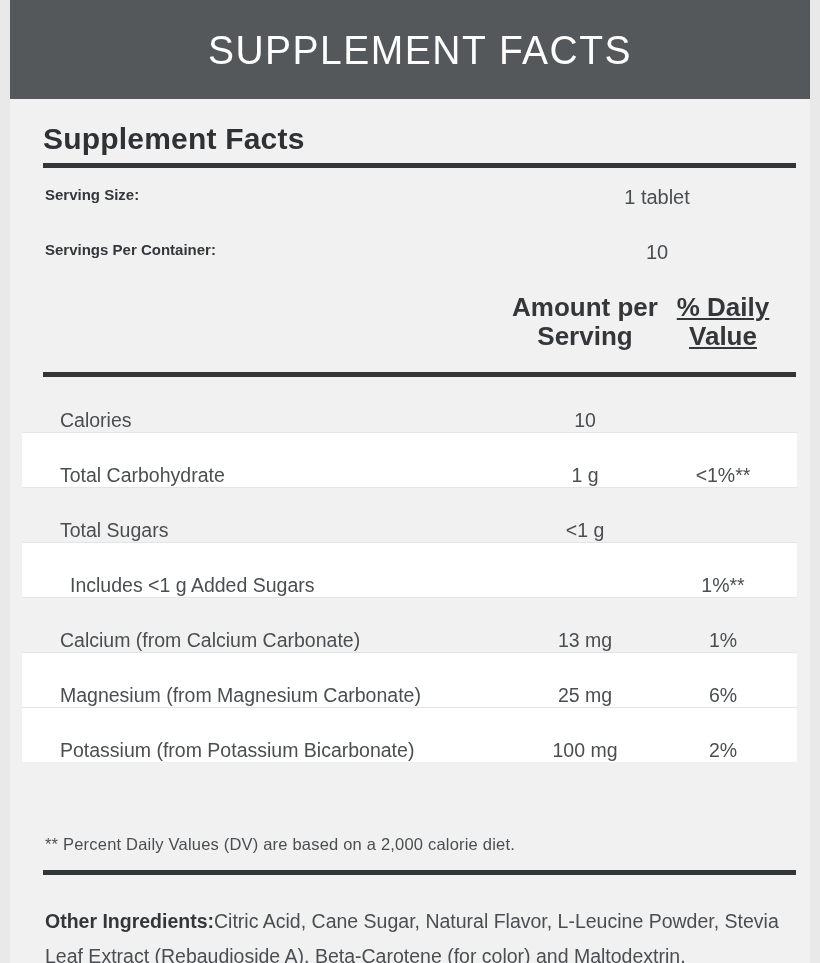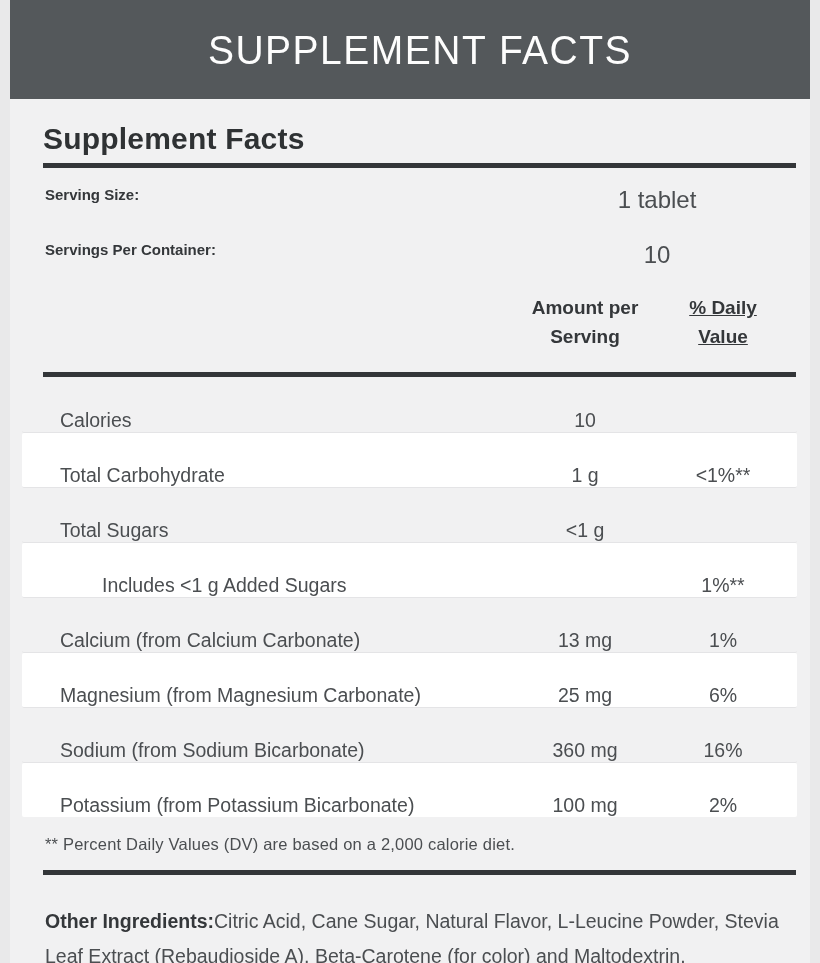--- a/index.html
+++ b/index.html
@@ -75,31 +75,31 @@
     position:absolute;
     left:35px;
     font-size:15px;
     font-weight:700;
     color:var(--label-text);
   }
   .serving-value{
     position:absolute;
     left:647px;
     transform:translateX(-50%);
-    font-size:24px;
+    font-size:20px;
     font-weight:400;
     color:var(--body-text);
     white-space:nowrap;
   }
   
   .col-head{
     position:absolute;
     top:293px;
     text-align:center;
-    font-size:19px;
+    font-size:26px;
     font-weight:700;
     color:var(--label-text);
     line-height:29px;
   }
   .col-head.amount{left:495px;width:160px;}
   .col-head.dv{left:663px;width:100px;text-decoration:underline;}
   
   .rows{
     position:absolute;
     left:12px; top:378px;
@@ -115,21 +115,21 @@
     font-size:19.5px;
     color:var(--body-text);
   }
   .n-row.white{background:var(--row-white);}
   .n-row.gray{background:transparent;}
   .n-row:last-child{border-bottom:none;}
   .n-label{
     padding-left:38px;
     white-space:nowrap;
   }
-  .n-row.indent .n-label{padding-left:80px;}
+  .n-row.indent .n-label{padding-left:48px;}
   .n-amount{
     position:absolute;
     left:563px;
     transform:translateX(-50%);
     white-space:nowrap;
   }
   .n-dv{
     position:absolute;
     left:701px;
     transform:translateX(-50%);
@@ -209,25 +209,20 @@
     <div class="n-row gray">
       <span class="n-label">Calcium (from Calcium Carbonate)</span>
       <span class="n-amount">13 mg</span>
       <span class="n-dv">1%</span>
     </div>
     <div class="n-row white">
       <span class="n-label">Magnesium (from Magnesium Carbonate)</span>
       <span class="n-amount">25 mg</span>
       <span class="n-dv">6%</span>
     </div>
-    <div class="n-row gray">
-      <span class="n-label">Sodium (from Sodium Bicarbonate)</span>
-      <span class="n-amount">360 mg</span>
-      <span class="n-dv">16%</span>
-    </div>
     <div class="n-row white">
       <span class="n-label">Potassium (from Potassium Bicarbonate)</span>
       <span class="n-amount">100 mg</span>
       <span class="n-dv">2%</span>
     </div>
   </div>
 
   <div class="footnote">** Percent Daily Values (DV) are based on a 2,000 calorie diet.</div>
 
   <div class="rule rule-3"></div>

